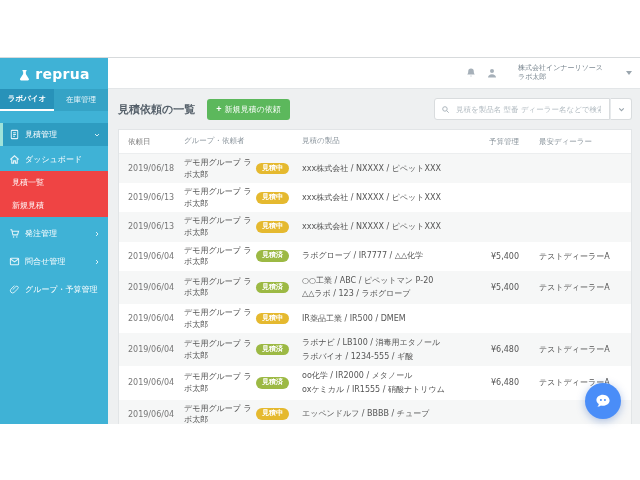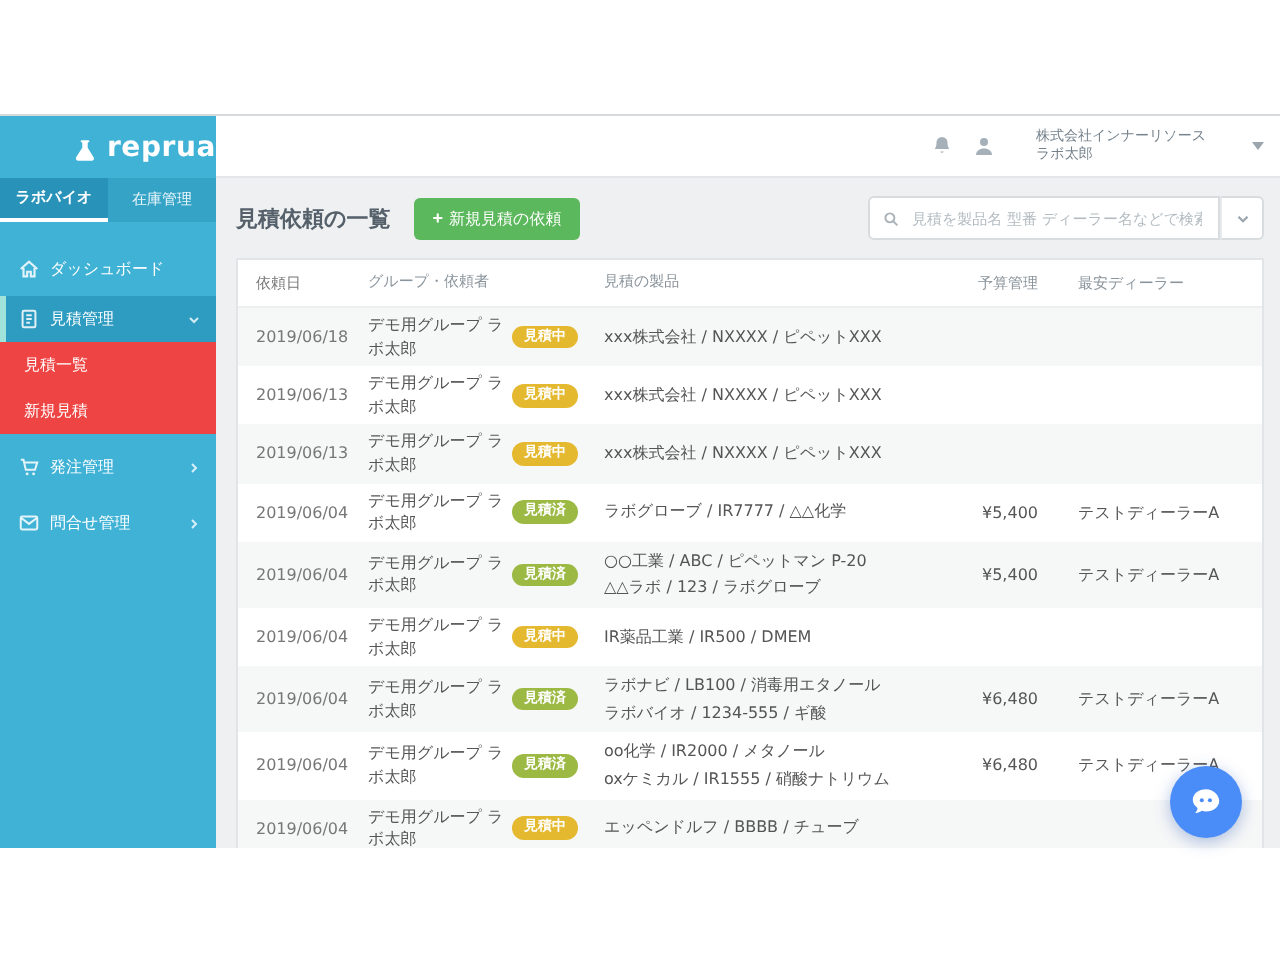--- a/index.html
+++ b/index.html
@@ -7,21 +7,21 @@
   body {
     width:640px; height:480px; background:#fff; position:relative; overflow:hidden;
     font-family:"DejaVu Sans","Liberation Sans",sans-serif; color:#555;
   }
   .app {
     position:absolute; top:57px; left:0; width:640px; height:367px;
     border-top:1px solid #d7dadc; display:flex; background:#eef0f1; overflow:hidden;
   }
   
   .sidebar { flex:0 0 108px; background:#3fb2d6; color:#fff; display:flex; flex-direction:column; }
-  .logo-row { height:31px; display:flex; align-items:center; justify-content:flex-end; gap:4px; }
+  .logo-row { height:31px; display:flex; align-items:center; justify-content:center; gap:4px; }
   .logo-text { font-size:14px; font-weight:bold; letter-spacing:.3px; }
   .side-tabs { display:flex; height:22px; }
   .side-tab { flex:1; display:flex; align-items:center; justify-content:center;
     font-size:7.5px; color:#eaf7fb; background:#35a3c6; }
   .side-tab.active { background:#2892b9; border-bottom:2px solid #fff; color:#fff; font-weight:bold; }
   .menu { padding-top:10px; }
   .menu-item { height:23px; display:flex; align-items:center; padding:0 7px 0 9px;
     font-size:8px; color:#fff; margin-top:2px; cursor:default; }
   .menu-item .mi-icon { width:11px; height:11px; margin-right:5px; flex:none; color:rgba(255,255,255,.85); }
   .menu-item .mi-icon svg { width:11px; height:11px; display:block; }
@@ -97,45 +97,45 @@
       </span>
       <span class="logo-text">reprua</span>
     </div>
 
     <div class="side-tabs">
       <div class="side-tab active">ラボバイオ</div>
       <div class="side-tab">在庫管理</div>
     </div>
 
     <div class="menu">
-      <div class="menu-item">
-        <span class="mi-icon">
-          <svg viewBox="0 0 24 24" fill="none" stroke="currentColor" stroke-width="2.4">
-              <path d="M3 12 12 4l9 8"></path>
-              <path d="M6 11v9h4v-5h4v5h4v-9"></path>
-            </svg>
-        </span>
-        <span>ダッシュボード</span>
-      </div>
-
       <div class="menu-item active">
         <span class="mi-icon">
           <svg viewBox="0 0 24 24" fill="none" stroke="currentColor" stroke-width="2.2">
               <rect x="5" y="3" width="14" height="18" rx="1.5"></rect>
               <path d="M9 8h6M9 12h6M9 16h4"></path>
             </svg>
         </span>
         <span>見積管理</span>
         <span class="chev">
           <svg viewBox="0 0 24 24" fill="none" stroke="currentColor" stroke-width="3">
               <path d="m6 9 6 6 6-6"></path>
             </svg>
         </span>
       </div>
 
+      <div class="menu-item">
+        <span class="mi-icon">
+          <svg viewBox="0 0 24 24" fill="none" stroke="currentColor" stroke-width="2.4">
+              <path d="M3 12 12 4l9 8"></path>
+              <path d="M6 11v9h4v-5h4v5h4v-9"></path>
+            </svg>
+        </span>
+        <span>ダッシュボード</span>
+      </div>
+
       <div class="menu-item sub">
         <span>見積一覧</span>
       </div>
       <div class="menu-item sub">
         <span>新規見積</span>
       </div>
 
       <div class="menu-item" style="margin-top:5px">
         <span class="mi-icon">
           <svg viewBox="0 0 24 24" fill="none" stroke="currentColor" stroke-width="2.2">
@@ -160,20 +160,28 @@
             </svg>
         </span>
         <span>問合せ管理</span>
         <span class="chev">
           <svg viewBox="0 0 24 24" fill="none" stroke="currentColor" stroke-width="3">
               <path d="m9 6 6 6-6 6"></path>
             </svg>
         </span>
       </div>
 
+      <div class="menu-item" style="margin-top:5px">
+        <span class="mi-icon">
+          <svg viewBox="0 0 24 24" fill="none" stroke="currentColor" stroke-width="2">
+              <path d="M8 12.5 15 5.5a3.2 3.2 0 0 1 4.5 4.5l-8.5 8.5a5 5 0 0 1-7-7l8-8"></path>
+            </svg>
+        </span>
+        <span>グループ・予算管理</span>
+      </div>
     </div>
   </div>
 
   <div class="main">
 
     <div class="topbar">
       <span class="tb-icon">
         <svg viewBox="0 0 24 24" fill="currentColor">
             <path d="M12 3a5.5 5.5 0 0 0-5.5 5.5c0 5-2 6.5-2 6.5h15s-2-1.5-2-6.5A5.5 5.5 0 0 0 12 3z"></path>
             <path d="M10.2 17.5a1.9 1.9 0 0 0 3.6 0z"></path>

